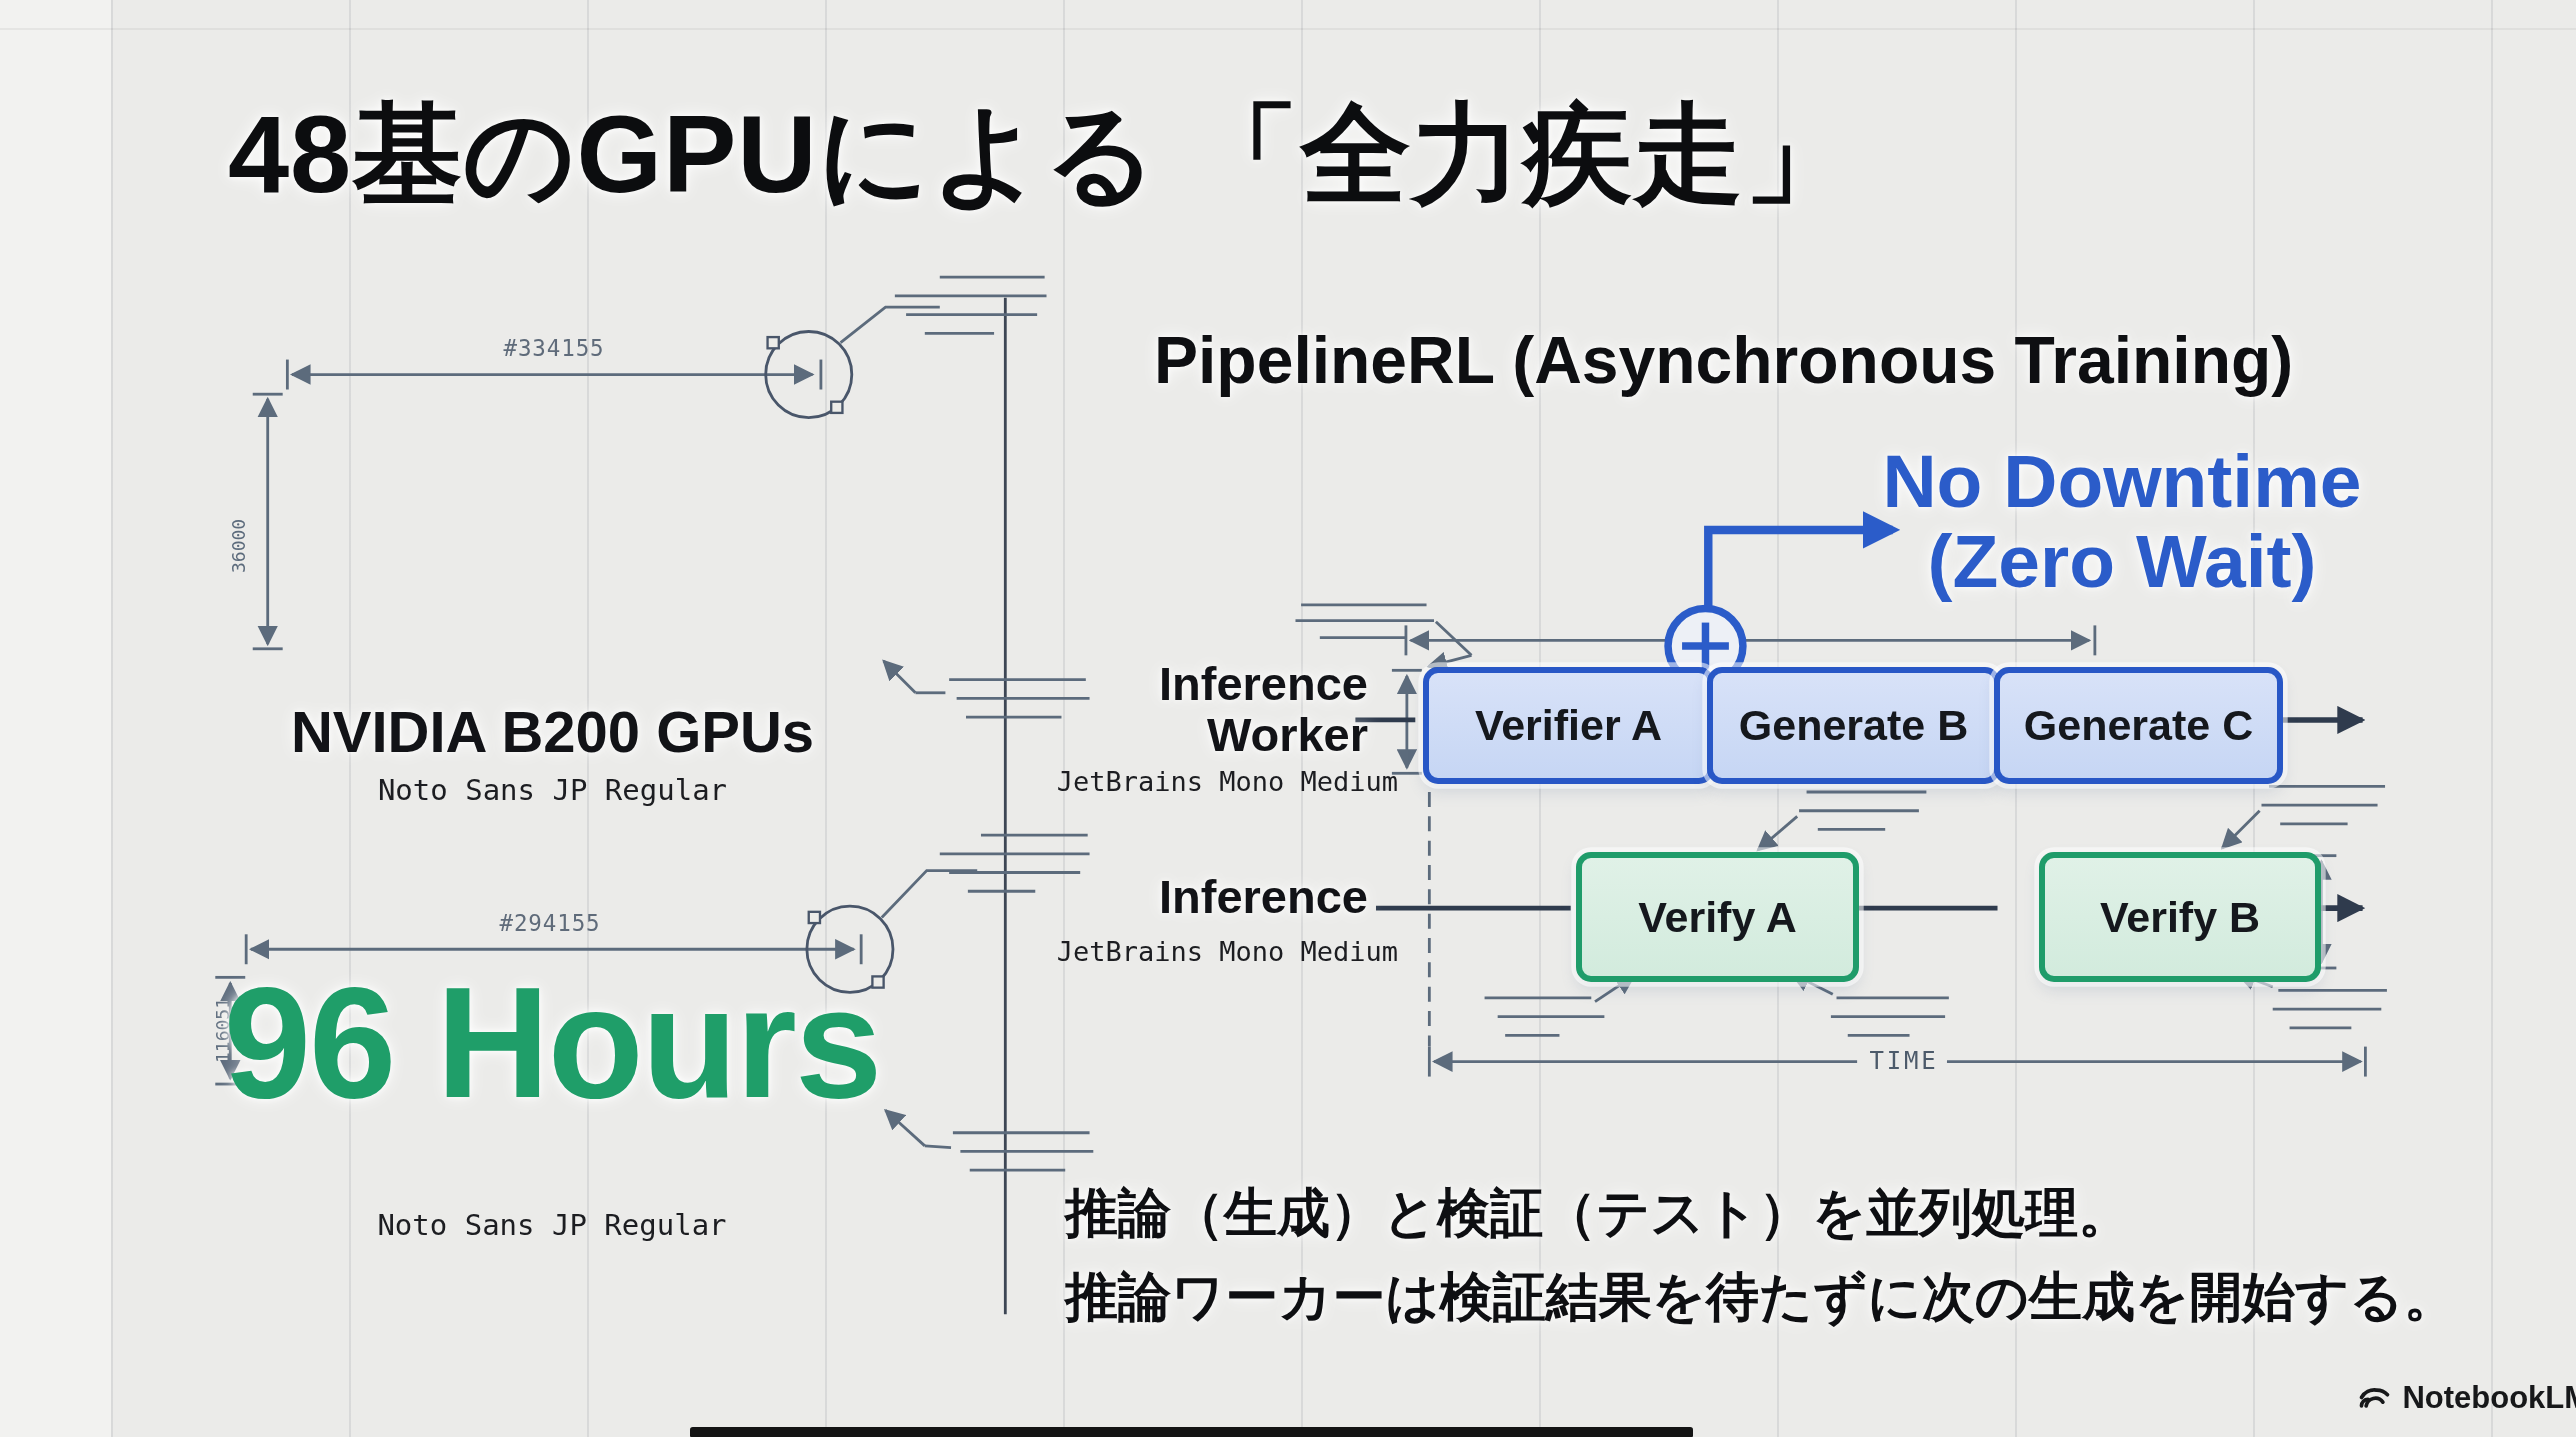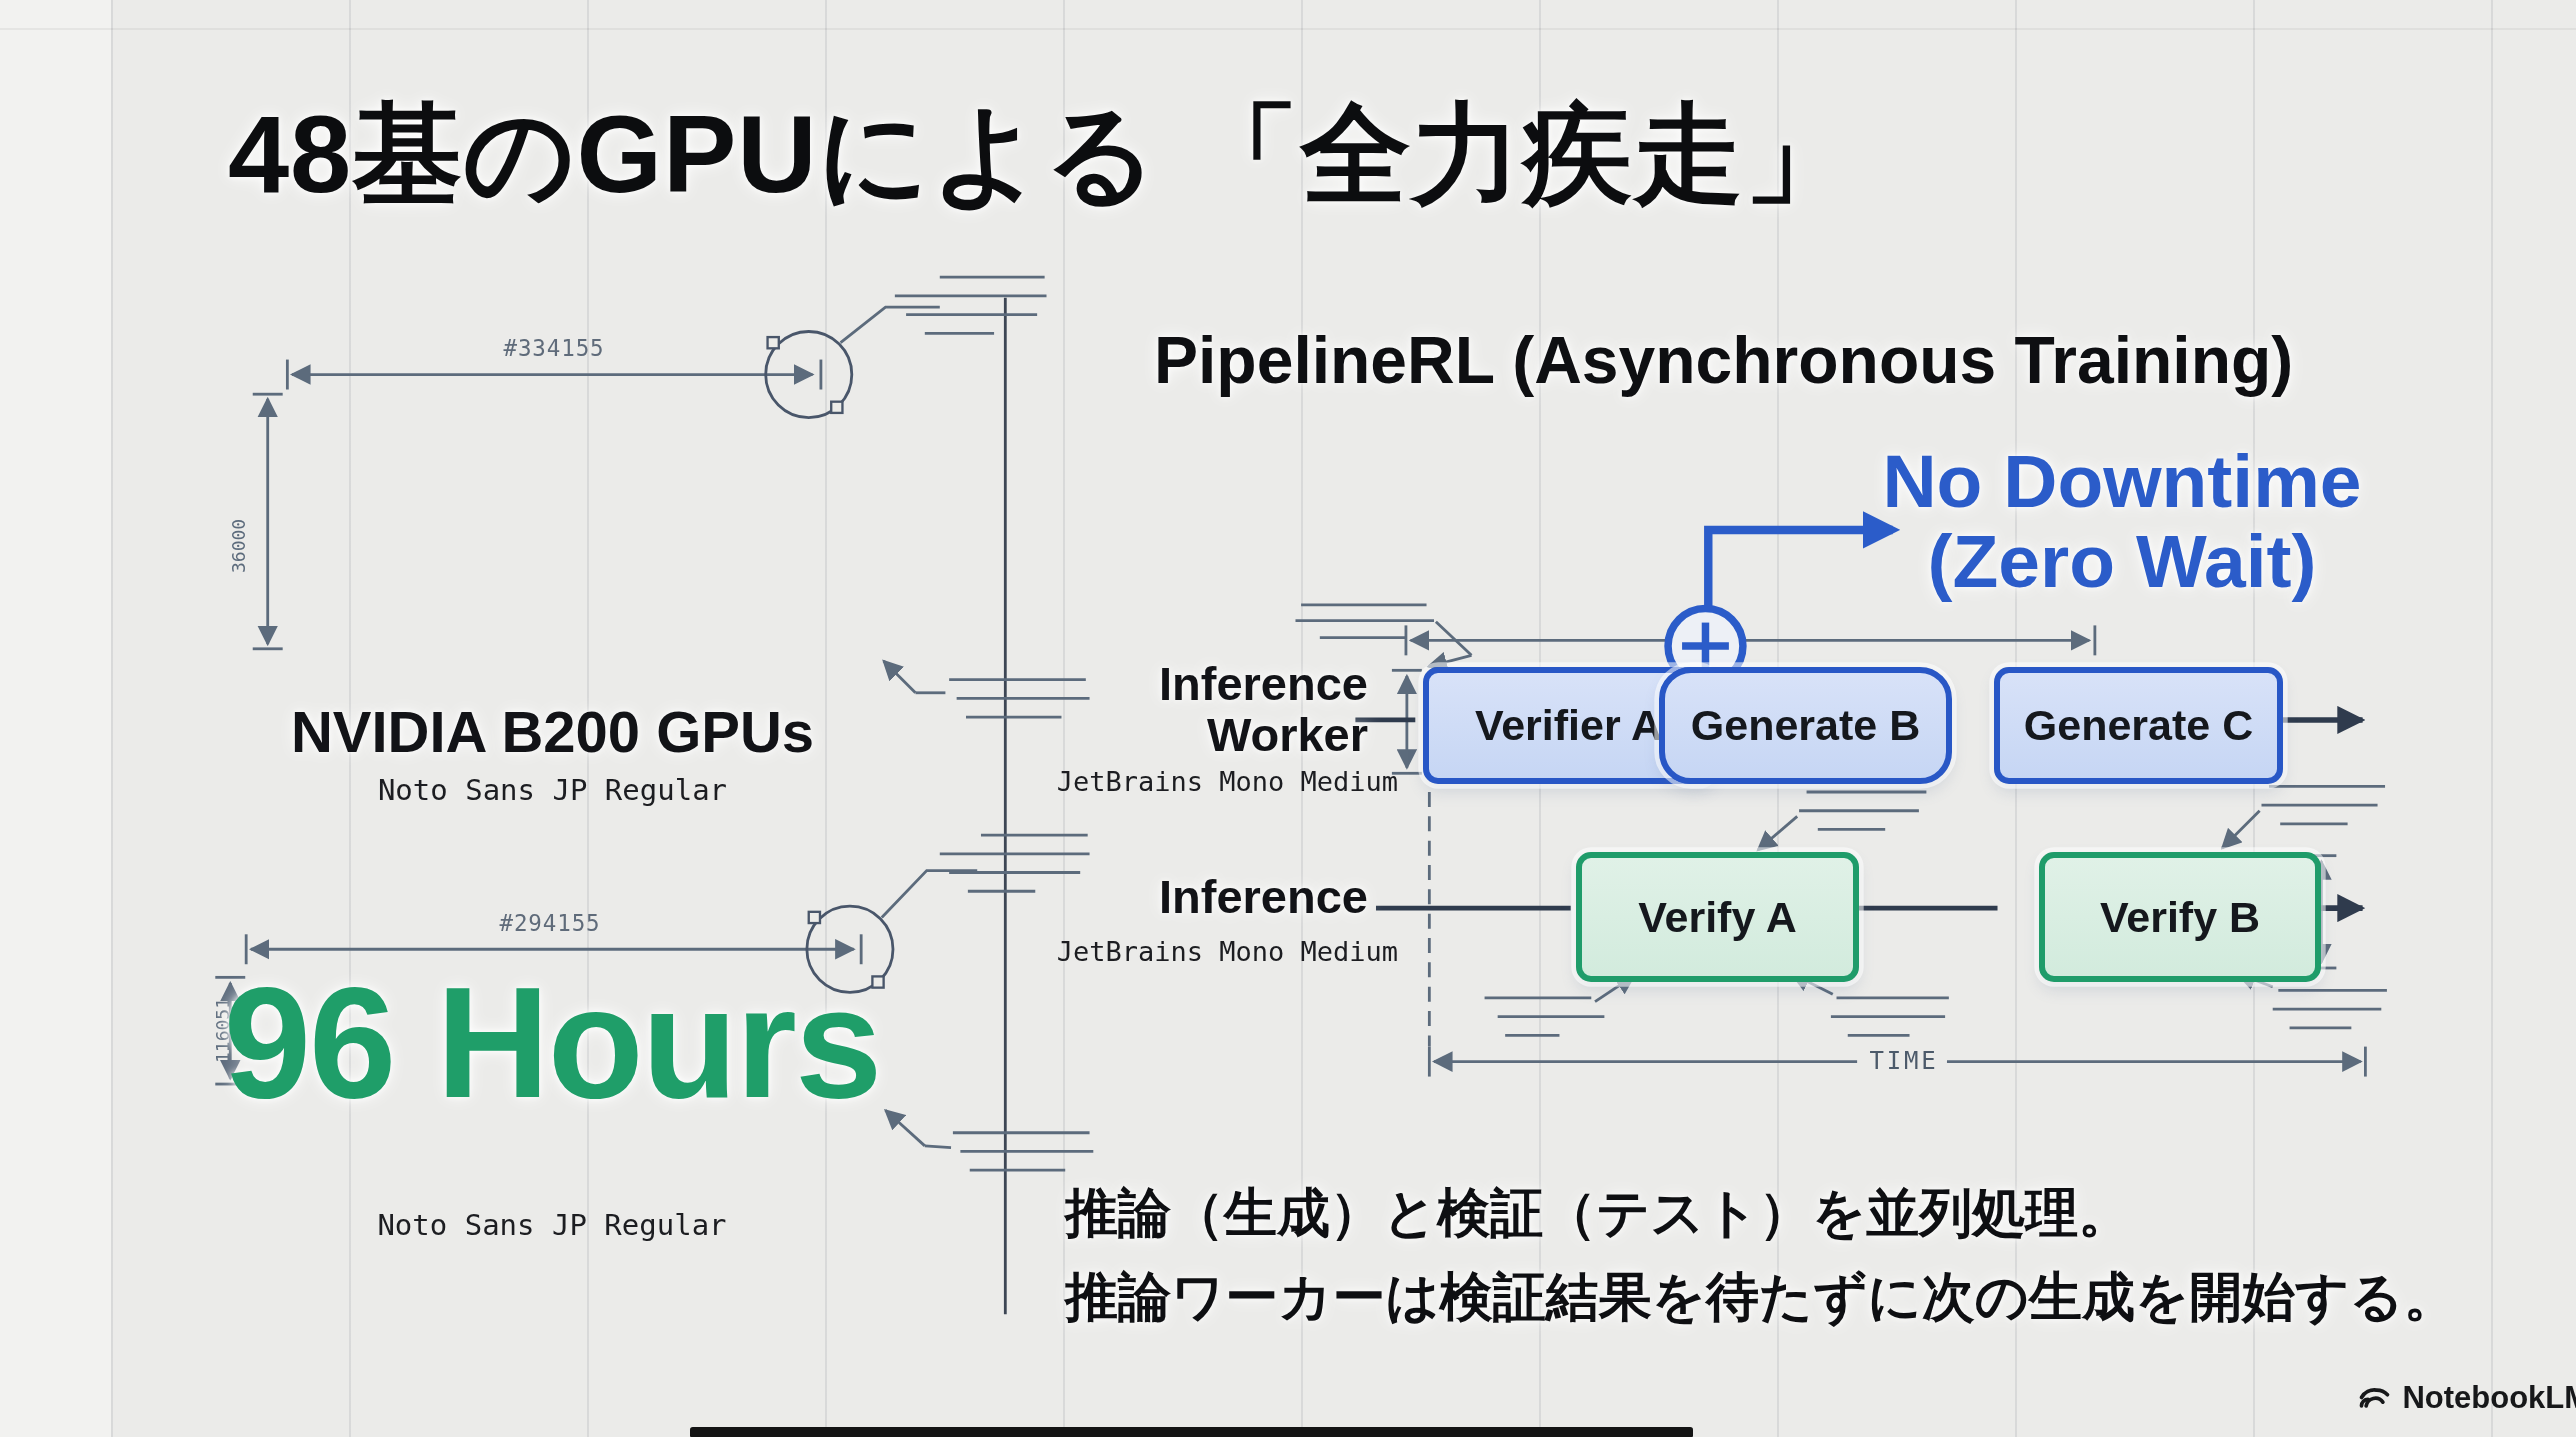--- a/index.html
+++ b/index.html
@@ -43,21 +43,21 @@
   #inference-note{left:1048px;width:350px;top:766px;font-size:27px;color:#1c1d21;}
   #verifier-label{left:1076px;width:292px;top:872px;}
   #verifier-note{left:1048px;width:350px;top:936px;font-size:27px;color:#1c1d21;}
 
   .pbox{display:flex;align-items:center;justify-content:center;
     border-radius:15px;font-size:43px;font-weight:700;color:#15181d;
     box-shadow:0 0 0 4.7px rgba(255,255,255,0.55),0 7.5px 15px rgba(90,110,150,0.18);}
   .pbox.blue{border:6.6px solid #2857c6;background:linear-gradient(180deg,#d8e2f8,#c6d6f4);}
   .pbox.green{border:6.6px solid #1f9c6a;background:linear-gradient(180deg,#e0f1e7,#d2ebdd);}
   #gen-a{left:1423px;top:667px;width:279px;height:105px;}
-  #gen-b{left:1659px;top:667px;width:281px;height:105px;border-radius:32px;}
+  #gen-b{left:1707px;top:667px;width:281px;height:105px;}
   #gen-c{left:1994px;top:667px;width:277px;height:105px;}
   #ver-a{left:1576px;top:852px;width:271px;height:118px;}
   #ver-b{left:2003px;top:852px;width:270px;height:118px;margin-left:36px;}
 
   #time-axis-label{left:1857px;width:94px;top:1047px;font-size:24px;letter-spacing:2.8px;color:#4c5a6a;}
 
   .desc{left:1065px;font-size:53px;font-weight:700;color:#0e0f12;}
   #desc1{top:1178px;}
   #desc2{top:1262px;}
 

